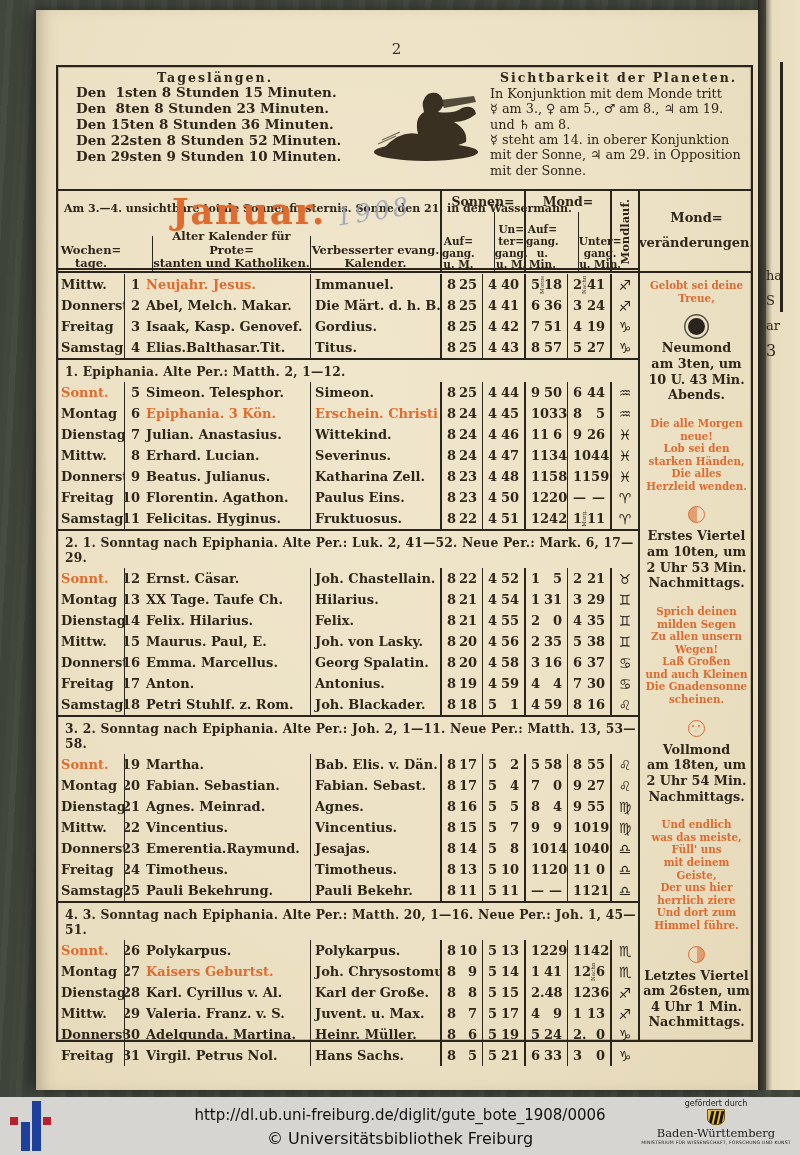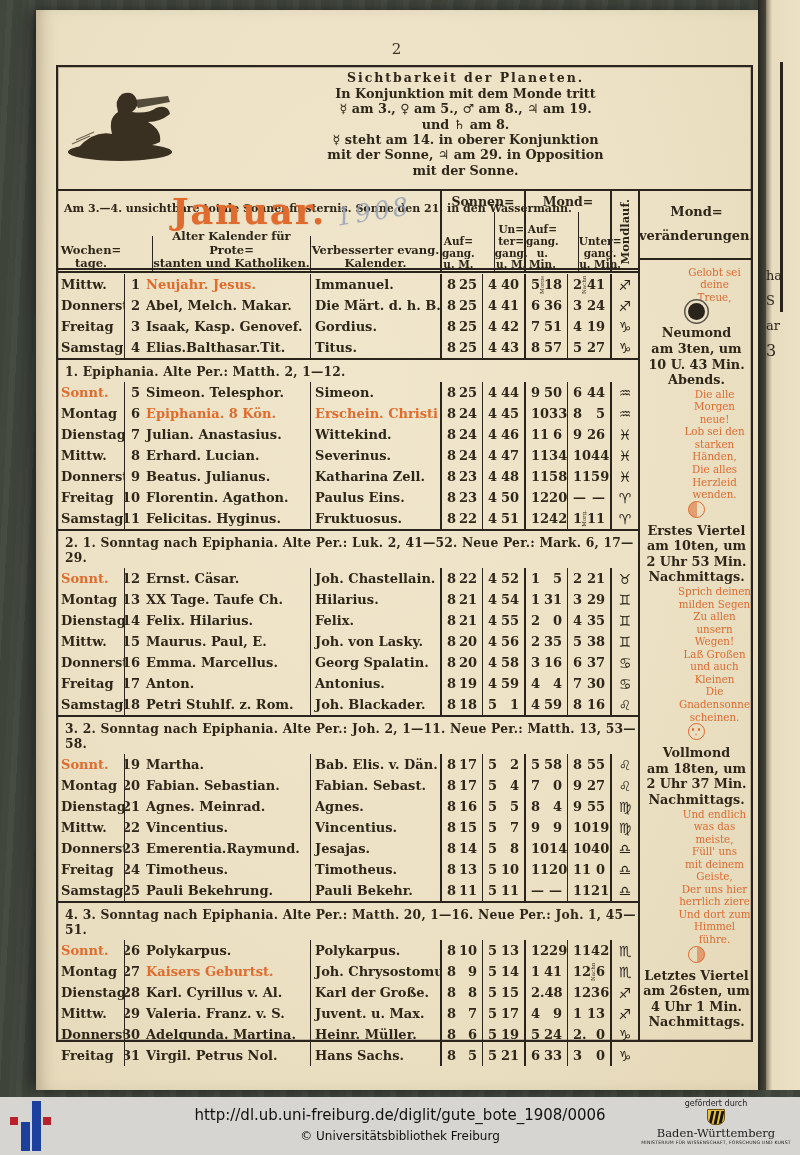--- a/index.html
+++ b/index.html
@@ -17,22 +17,22 @@
   .frame { position:absolute; left:20px; right:5px; top:55px; bottom:48px;
     border:2.5px solid #2b241c; box-shadow:inset 0 0 0 1px rgba(43,36,28,.25); }
   
   .infobox { display:flex; border-bottom:2.5px solid #2b241c; height:124px; padding:3px 4px 0 4px; }
   .daylen { width:306px; }
   .daylen .t, .planets .t { text-align:center; font-weight:bold; font-size:12.5px; letter-spacing:2px; }
   .daylen .ln { font-size:13.5px; font-weight:bold; padding-left:14px; line-height:1.18; white-space:pre; }
   .cut { width:118px; position:relative; }
   .notes { position:absolute; left:6px; top:103px; width:420px; font-size:11px; font-weight:bold; white-space:nowrap;margin-top:32px; }
   .planets { flex:1; padding-left:4px; }
-  .planets p { font-size:12.8px; font-weight:bold; line-height:1.2; white-space:pre-line;
-      font-family:"DejaVu Serif","DejaVu Sans",serif;text-align:center; }
+  .planets p { font-size:12.8px; font-weight:normal; line-height:1.2; white-space:pre-line;
+      font-family:"DejaVu Serif","DejaVu Sans",serif; }
   .planets p:first-of-type { margin-top:1px; }
   .planets .p1::first-line, .planets .p2::first-line { }
   
   .cal { display:flex; height:calc(100% - 124px); }
   .cal-left { width:580px; }
   .cal-right { width:115px; border-left:2px solid #2b241c; display:flex; flex-direction:column; }
   .cal-header { display:grid; grid-template-columns:66px 186px 130px 84px 86px 28px;
      grid-template-rows:45px 37px; border-bottom:5px double #2b241c; height:82px; }
   .title-wrap { grid-column:1/4; grid-row:1; position:relative; text-align:center; }
   .month { font-size:35px; line-height:42px; font-weight:bold; color:#e06b2e; letter-spacing:2px;
@@ -75,21 +75,21 @@
   .numpair { justify-content:space-between; padding:0 5px; }
   .c-zod { border-left:2px solid #2b241c; justify-content:center; font-size:14px;
      font-family:"DejaVu Sans",sans-serif; color:#241e16; }
   .vtag { writing-mode:vertical-rl; transform:rotate(180deg); font-size:5.5px; line-height:1;
      letter-spacing:0; max-height:18px; overflow:hidden; font-weight:normal; }
   
   .mc-header { height:82px; border-bottom:2px solid #2b241c; display:flex; align-items:center;
      justify-content:center; text-align:center; font-weight:bold; font-size:13px; white-space:pre-line; line-height:1.9; }
   .mc-body { flex:1; display:flex; flex-direction:column; justify-content:space-between;
      align-items:center; padding:6px 2px 10px 2px; }
-  .verse { color:#dd6a30; font-weight:normal; font-size:10.3px; line-height:1.22; text-align:center; white-space:pre-line;margin-left:36px; }
+  .verse { color:#dd6a30; font-weight:bold; font-size:10.3px; line-height:1.22; text-align:center; white-space:pre-line; }
   .phase { text-align:center; }
   .phase .ptxt { font-weight:bold; font-size:12.8px; line-height:1.22; white-space:pre-line; }
   .picon { width:17px; height:17px; border-radius:50%; margin:0 auto 5px auto; }
   .new-moon-icon { background:#2b241c; box-shadow:0 0 0 2.5px #ece1c4, 0 0 0 4px #55514a; }
   .first-quarter-icon { border:1.6px solid #dd6a30;
      background:linear-gradient(90deg, rgba(221,106,48,.55) 50%, transparent 50%); }
   .full-moon-icon { border:1.6px solid #dd6a30; position:relative; }
   .full-moon-icon::before { content:""; position:absolute; left:3px; top:4px; width:2.5px; height:2.5px;
      background:#dd6a30; border-radius:50%; box-shadow:6px 0 0 #dd6a30, 3px 5px 0 -0.5px #dd6a30; }
   .last-quarter-icon { border:1.6px solid #dd6a30;
@@ -100,21 +100,21 @@
   .sliver { position:absolute; right:0; top:0; width:42px; height:1090px;
      background:linear-gradient(90deg,#2e3029 0,#6a6352 6px,#e7dcbe 14px,#ece1c4 100%); }
   .sliver .edge { position:absolute; left:22px; top:62px; height:250px; border-left:3px solid #2b241c; }
   .sliver .frag { position:absolute; left:8px; font-weight:normal; font-size:13px; color:#2e2619; }
   .gutter { position:absolute; left:752px; top:0; width:14px; height:1090px;
      background:linear-gradient(90deg, rgba(0,0,0,0), rgba(0,0,0,.45)); }
   
   .footer { position:absolute; left:0; bottom:0; width:800px; height:58px; background:#d6d5d1;
      font-family:"DejaVu Sans",sans-serif; }
   .f-url { text-align:center; font-size:15px; padding-top:9px; color:#111; }
-  .f-copy { text-align:center; font-size:12px; padding-top:5px; color:#111; }
+  .f-copy { text-align:center; font-size:16px; padding-top:5px; color:#111; }
   .f-logo { position:absolute; left:10px; top:3px; width:46px; height:52px; }
   .f-logo i { position:absolute; display:block; }
   .lg-red1 { left:0; top:17px; width:8px; height:8px; background:#b9202a; }
   .lg-blue1 { left:11px; top:22px; width:9px; height:29px; background:#1d3f9e; }
   .lg-blue2 { left:22px; top:1px; width:9px; height:50px; background:#1d3f9e; }
   .lg-red2 { left:33px; top:17px; width:8px; height:8px; background:#b9202a; }
   .f-fund { position:absolute; right:4px; top:2px; width:160px; text-align:center; color:#222; }
   .f-fund .fb { font-size:8px; }
   .crest { width:18px; height:16px; margin:1px auto 1px auto; background:#e7c33c; border-radius:0 0 7px 7px;
      border:1px solid #6a5310; position:relative; overflow:hidden; }
@@ -134,20 +134,28 @@
     <span class="frag" style="top:318px">ar</span>
     <span class="frag" style="top:341px; font-size:16px;">3</span>
   </div>
   <div class="gutter"></div>
 
   <div class="paper">
     <div class="page-num">2</div>
     <div class="frame">
 
       <div class="infobox" style="position:relative;">
+        <div class="daylen">
+          <div class="t">Tageslängen.</div>
+          <div class="ln">Den  1sten 8 Stunden 15 Minuten.</div>
+          <div class="ln">Den  8ten 8 Stunden 23 Minuten.</div>
+          <div class="ln">Den 15ten 8 Stunden 36 Minuten.</div>
+          <div class="ln">Den 22sten 8 Stunden 52 Minuten.</div>
+          <div class="ln">Den 29sten 9 Stunden 10 Minuten.</div>
+        </div>
         <div class="cut">
           <svg width="112" height="88" viewBox="0 0 112 88">
             <g fill="#3a3022">
               <ellipse cx="56" cy="74" rx="52" ry="9"></ellipse>
               <path d="M14 70 Q30 52 48 56 Q44 40 54 34 Q50 22 58 16 Q68 12 72 20 Q76 28 68 34 Q84 36 92 30 Q104 26 106 36 Q96 44 84 44 Q98 52 96 64 Q80 72 60 68 Q36 72 14 70 Z"></path>
               <path d="M70 22 L104 18 L106 24 L74 30 Z" opacity=".85"></path>
             </g>
             <g stroke="#3a3022" stroke-width="1.3" opacity=".7">
               <line x1="8" y1="66" x2="26" y2="58"></line>
                 <line x1="12" y1="62" x2="30" y2="54"></line>
@@ -324,21 +332,21 @@
                   </span>
                   <span class="c-ms numpair">
                     <span>6</span>
                     <span>44</span>
                   </span>
                   <span class="c-zod">♒</span>
                 </div>
                 <div class="cal-row">
                   <span class="c-day">Montag</span>
                   <span class="c-date">6</span>
-                  <span class="c-old orange">Epiphania. 8 Kön.</span>
+                  <span class="c-old orange">Epiphania. 3 Kön.</span>
                   <span class="c-neu orange">Erschein. Christi</span>
                   <span class="c-sr numpair">
                     <span>8</span>
                     <span>24</span>
                   </span>
                   <span class="c-ss numpair">
                     <span>4</span>
                     <span>45</span>
                   </span>
                   <span class="c-mr numpair">
@@ -973,21 +981,21 @@
 Zu allen unsern
 Wegen!
 Laß Großen
 und auch Kleinen
 Die Gnadensonne
 scheinen.</div>
               <div class="phase">
                 <div class="picon full-moon-icon"></div>
                 <div class="ptxt">Vollmond
 am 18ten, um
-2 Uhr 37 Min.
+2 Uhr 54 Min.
 Nachmittags.</div>
               </div>
               <div class="verse">Und endlich
 was das meiste,
 Füll' uns
 mit deinem Geiste,
 Der uns hier
 herrlich ziere
 Und dort zum
 Himmel führe.</div>

